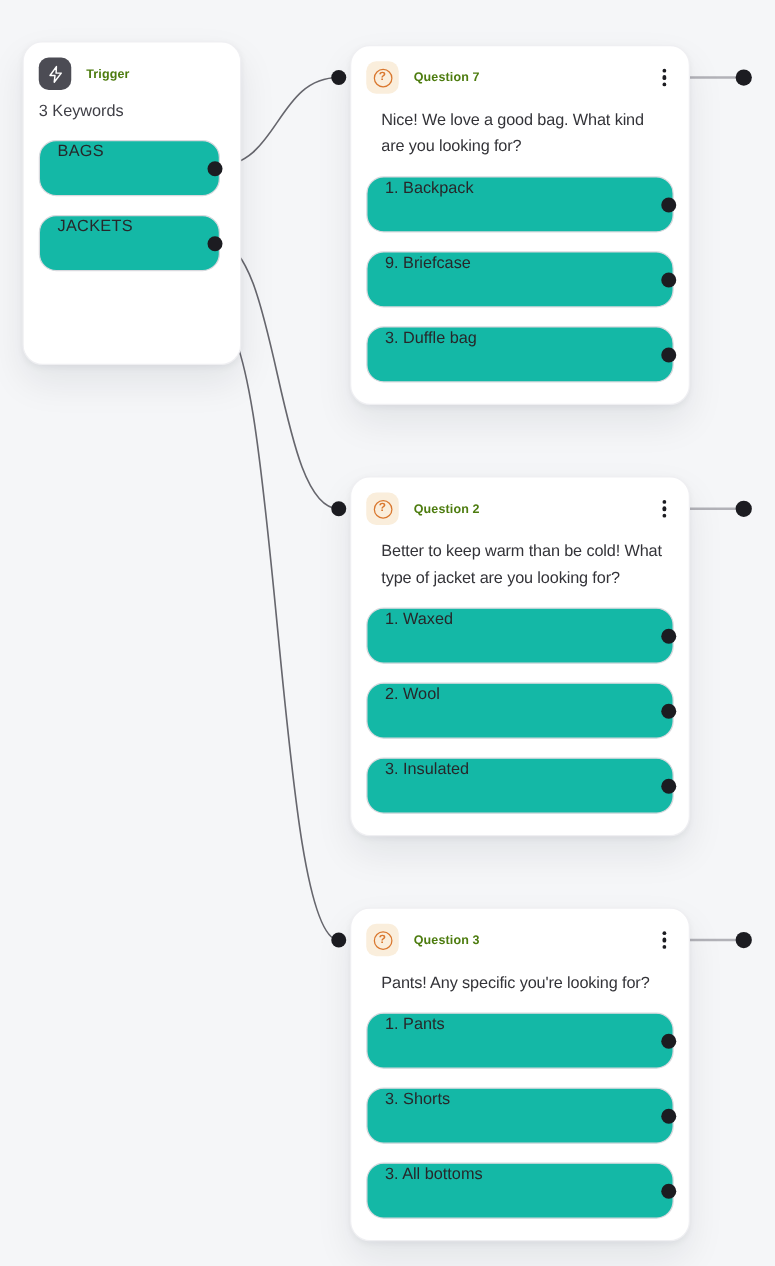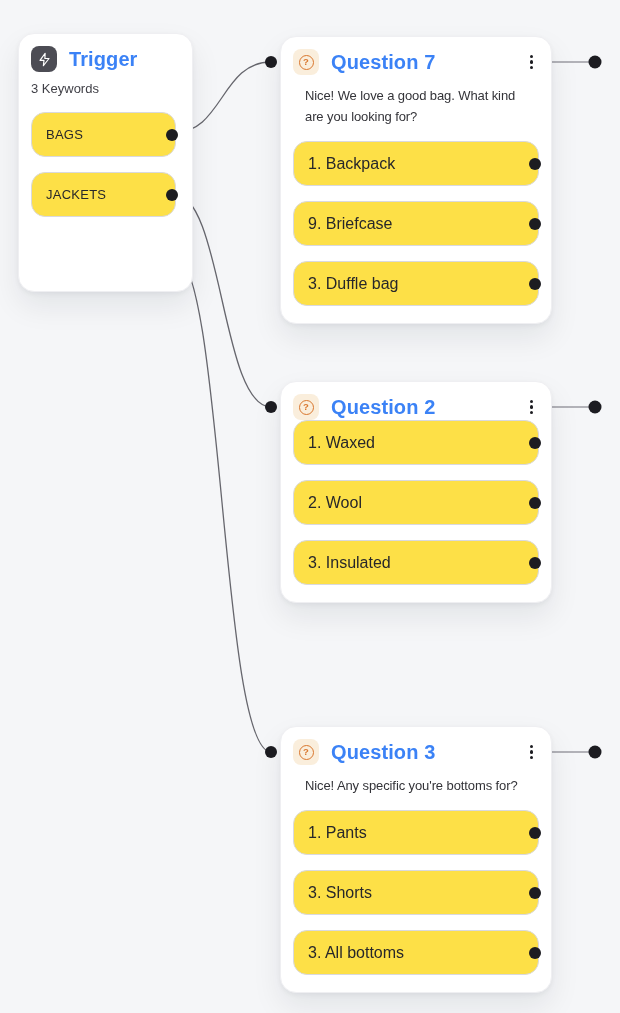--- a/index.html
+++ b/index.html
@@ -29,50 +29,50 @@
   .q3 { top: 726px; }
 
   .hdr { display: flex; align-items: center; gap: 12px; position: relative; }
   .icon-tile {
     width: 26px; height: 26px; border-radius: 8px;
     display: flex; align-items: center; justify-content: center;
     flex: 0 0 auto;
   }
   .tile-dark { background: #4C4C54; }
   .tile-cream { background: #FAEEDC; }
-  .node-title { font-size: 20px; font-weight: 700; color: #3b82f6; letter-spacing: .1px; }
+  .node-title { font-size: 10px; font-weight: 700; color: #4d7c0f; letter-spacing: .1px; }
 
   .q-ring {
     width: 15px; height: 15px; border-radius: 50%;
     border: 1.6px solid #D9772E;
     color: #D9772E;
     font-size: 9.5px; font-weight: 700;
     display: flex; align-items: center; justify-content: center;
     line-height: 1;
   }
 
   .kebab { margin-left: auto; display: flex; flex-direction: column; gap: 2.6px;
            padding: 4px 6px; cursor: pointer; align-items: center; }
   .kebab i { width: 3.2px; height: 3.2px; border-radius: 50%; background: #1C1C21; display: block; }
 
   .trigger-sub { font-size: 13px; color: #3F3F46; margin: 9px 0 16px 0; }
 
   .pill {
     position: relative;
     height: 45px;
-    background: #fde047;
+    background: #14b8a6;
     border: 1px solid #D9D9DE;
     border-radius: 14px;
-    display: flex; align-items: center;
+    display: flex; align-items: flex-start;
     padding: 0 18px 0 14px;
     font-size: 13px; color: #27272A;
   }
   .pill + .pill { margin-top: 15px; }
   .kw-pill { margin-left: 0; width: 145px; letter-spacing: .25px; }
-  .opt-pill { font-size: 16px; }
+  .opt-pill { font-size: 13px; }
   .pill-dot {
     position: absolute; right: -3px; top: 50%;
     width: 12px; height: 12px; border-radius: 50%;
     background: #1C1C21; transform: translateY(-50%);
     cursor: crosshair;
   }
 
   .q-text {
     font-size: 13px; line-height: 21px; letter-spacing: -0.1px;
     color: #333338; margin: 10px 2px 14px 12px;
@@ -155,20 +155,21 @@
       <div class="icon-tile tile-cream">
         <span class="q-ring">?</span>
       </div>
       <span class="node-title">Question 2</span>
       <span class="kebab">
           <i></i>
           <i></i>
           <i></i>
         </span>
     </div>
+    <div class="q-text">Better to keep warm than be cold! What type of jacket are you looking for?</div>
     <div class="pill opt-pill">
       <span>1. Waxed</span>
       <span class="pill-dot"></span>
     </div>
     <div class="pill opt-pill">
       <span>2. Wool</span>
       <span class="pill-dot"></span>
     </div>
     <div class="pill opt-pill">
       <span>3. Insulated</span>
@@ -181,21 +182,21 @@
       <div class="icon-tile tile-cream">
         <span class="q-ring">?</span>
       </div>
       <span class="node-title">Question 3</span>
       <span class="kebab">
           <i></i>
           <i></i>
           <i></i>
         </span>
     </div>
-    <div class="q-text">Nice! Any specific you're bottoms for?</div>
+    <div class="q-text">Pants! Any specific you're looking for?</div>
     <div class="pill opt-pill">
       <span>1. Pants</span>
       <span class="pill-dot"></span>
     </div>
     <div class="pill opt-pill">
       <span>3. Shorts</span>
       <span class="pill-dot"></span>
     </div>
     <div class="pill opt-pill">
       <span>3. All bottoms</span>

